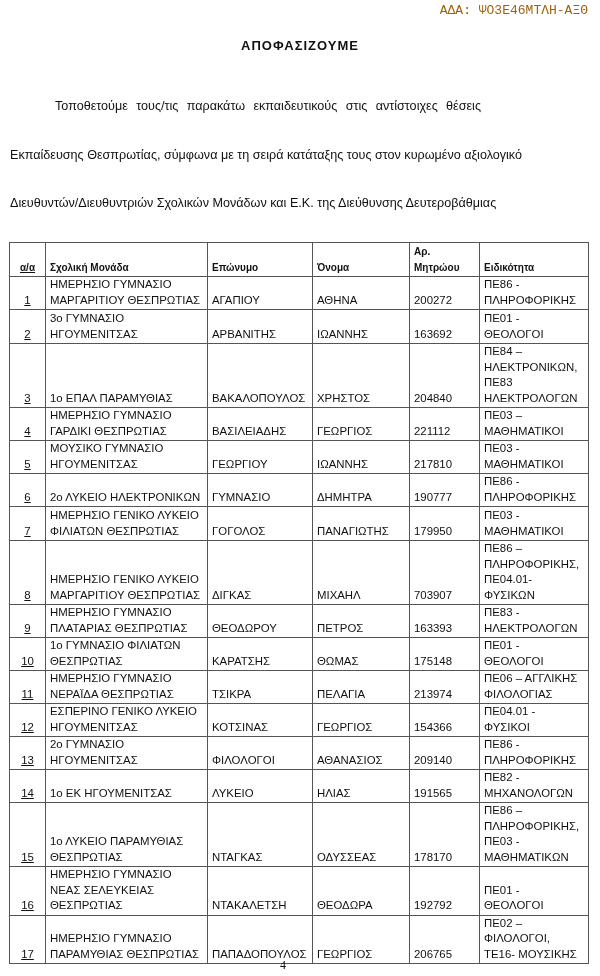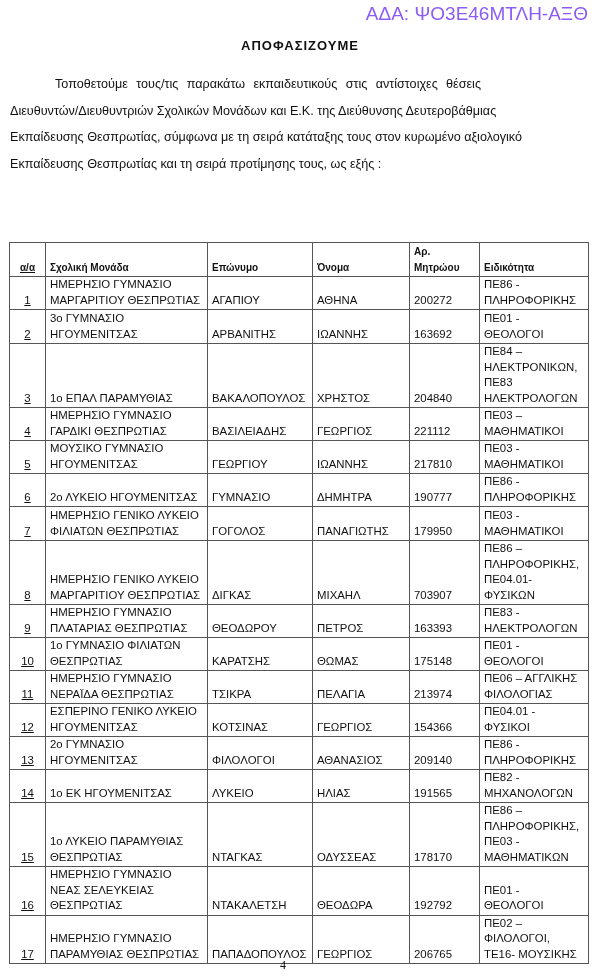--- a/index.html
+++ b/index.html
@@ -1,40 +1,39 @@
 <!DOCTYPE html>
 <html><head>
 <meta charset="utf-8">
 <style>
   html, body { margin: 0; padding: 0; background: #ffffff; }
   body { width: 600px; height: 976px; position: relative; overflow: hidden; color: #111; }
-  .ada { position: absolute; top: 3px; right: 12px; font-family: Liberation Sans, sans-serif; font-size: 19px; color: #8b5cf6; }
+  .ada { position: absolute; top: 3px; right: 12px; font-family: Liberation Mono, monospace; font-size: 13px; color: #a16207; }
   .title { position: absolute; top: 38px; left: 0; width: 600px; text-align: center; font-family: "Liberation Sans", sans-serif; font-weight: bold; font-size: 13px; letter-spacing: 1px; }
   .para { position: absolute; top: 71px; left: 10px; width: 471px; font-family: "Liberation Sans", sans-serif; font-size: 12.6px; line-height: 26.5px; text-align: justify; }
-  .para .line { display: block; text-align: justify; text-align-last: justify; white-space: nowrap; height: 26.5px; }
+  .para .line { display: block; text-align: justify; text-align-last: justify; white-space: nowrap; height: 26.5px; margin-top: 22px; }
   .para .line.first { padding-left: 45px; }
   .para .line.last { text-align-last: left; }
   table.grid { position: absolute; top: 242px; left: 9px; border-collapse: collapse; font-family: "Liberation Sans", sans-serif; font-size: 11.4px; line-height: 15.5px; table-layout: fixed; }
   table.grid td, table.grid th { border: 1px solid #555; vertical-align: bottom; padding: 0 3px 1px 4px; text-align: left; white-space: nowrap; overflow: hidden; }
   table.grid th { font-weight: bold; font-size: 10px; }
   table.grid td.num, table.grid th.num { text-align: center; padding: 0 2px 1px 2px; text-decoration: underline; }
   .cellline { display: block; }
   .pagenum { position: absolute; top: 958px; left: 0; width: 566px; text-align: center; font-family: "Liberation Serif", serif; font-size: 12px; }
 </style>
 </head>
 <body>
 
 <div class="ada">ΑΔΑ: ΨΟ3Ε46ΜΤΛΗ-ΑΞΘ</div>
 <div class="title">ΑΠΟΦΑΣΙΖΟΥΜΕ</div>
 
 <div class="para">
   <span class="line first">Τοποθετούμε τους/τις παρακάτω εκπαιδευτικούς στις αντίστοιχες θέσεις</span>
+  <span class="line">Εκπαίδευσης Θεσπρωτίας, σύμφωνα με τη σειρά κατάταξης τους στον κυρωμένο αξιολογικό</span>
   <span class="line">Διευθυντών/Διευθυντριών Σχολικών Μονάδων και Ε.Κ. της Διεύθυνσης Δευτεροβάθμιας</span>
-  <span class="line">Εκπαίδευσης Θεσπρωτίας, σύμφωνα με τη σειρά κατάταξης τους στον κυρωμένο αξιολογικό</span>
-  <span class="line last">Εκπαίδευσης Θεσπρωτίας και τη σειρά προτίμησης τους, ως εξής :</span>
 </div>
 
 <table class="grid">
   <colgroup>
     <col style="width:36px">
     <col style="width:162px">
     <col style="width:105px">
     <col style="width:97px">
     <col style="width:70px">
     <col style="width:109px">
@@ -120,21 +119,21 @@
         <td>ΙΩΑΝΝΗΣ</td>
         <td>217810</td>
         <td>
           <span class="cellline">ΠΕ03 -</span>
           <span class="cellline">ΜΑΘΗΜΑΤΙΚΟΙ</span>
         </td>
       </tr>
       <tr style="height: 33px;">
         <td class="num">6</td>
         <td>
-          <span class="cellline">2ο ΛΥΚΕΙΟ ΗΓΟΥΜΕΝΙΤΣΑΣ</span>
+          <span class="cellline">2ο ΛΥΚΕΙΟ ΗΛΕΚΤΡΟΝΙΚΩΝ</span>
         </td>
         <td>ΓΥΜΝΑΣΙΟ</td>
         <td>ΔΗΜΗΤΡΑ</td>
         <td>190777</td>
         <td>
           <span class="cellline">ΠΕ86 -</span>
           <span class="cellline">ΠΛΗΡΟΦΟΡΙΚΗΣ</span>
         </td>
       </tr>
       <tr style="height: 34px;">

